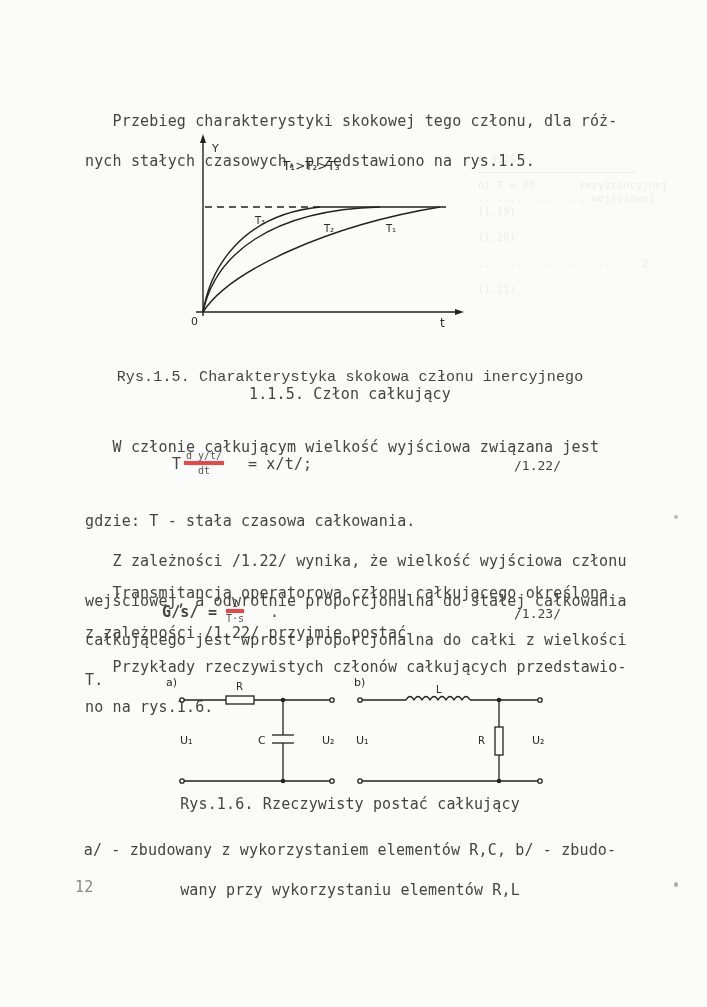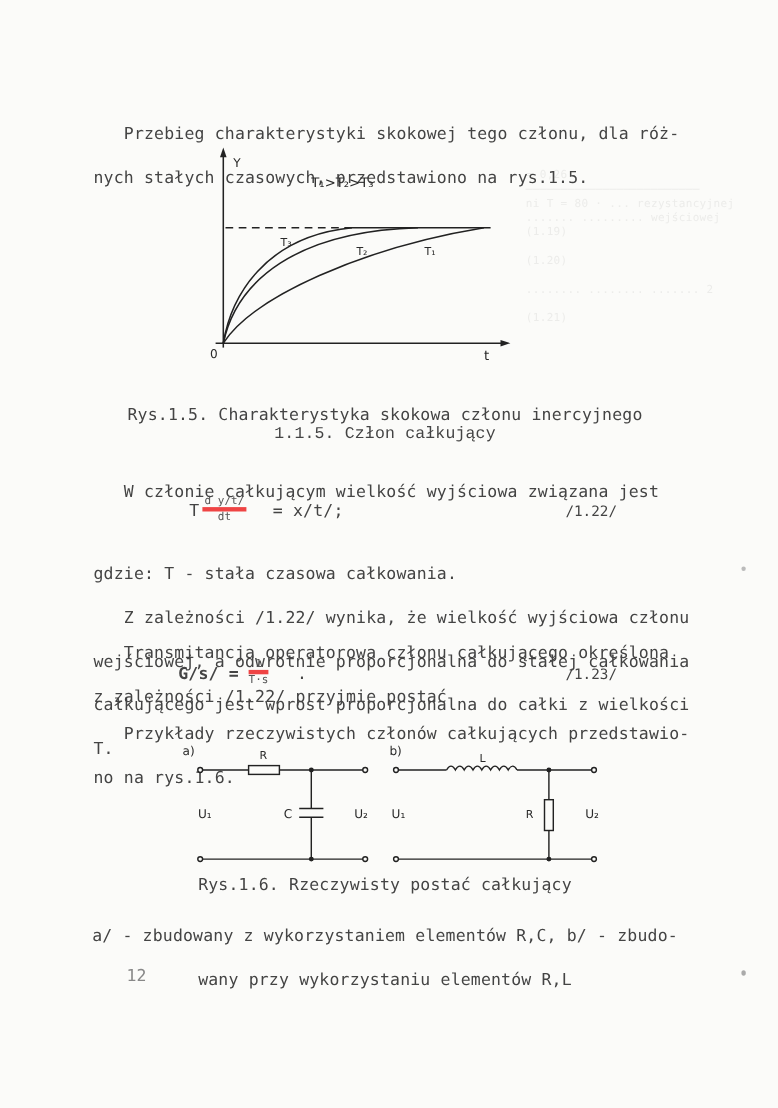--- a/index.html
+++ b/index.html
@@ -64,25 +64,25 @@
 
   <text x="212" y="152" font-size="11">Y</text>
   <text x="283" y="170" font-size="12">T₁&gt;T₂&gt;T₃</text>
   <text x="255" y="224" font-size="10">T₃</text>
   <text x="324" y="232" font-size="10">T₂</text>
   <text x="386" y="232" font-size="10">T₁</text>
   <text x="191" y="325" font-size="11">0</text>
   <text x="440" y="327" font-size="12">t</text>
 </svg>
 
-<div class="txt center" style="left:80px;width:540px;top:345px;">
+<div class="txt center" style="left:80px;width:540px;top:345px;font-family:Liberation Mono, monospace;">
   <div>Rys.1.5. Charakterystyka skokowa członu inercyjnego</div>
 </div>
 
-<div class="txt center" style="left:80px;width:540px;top:388px;font-family:Liberation Mono, monospace;">1.1.5. Człon całkujący</div>
+<div class="txt center" style="left:80px;width:540px;top:388px;">1.1.5. Człon całkujący</div>
 
 <div class="txt" style="left:85px;top:415px;">
   <div>   W członie całkującym wielkość wyjściowa związana jest</div>
 </div>
 
 <div>
   <span class="txt" style="left:172px;top:458px;">T</span>
   <span class="frac" style="left:184px;top:450px;">
     <span class="num">d y/t/</span>
     <span class="den">dt</span>
@@ -168,16 +168,16 @@
   <text x="356" y="744" font-size="11">U₁</text>
   <text x="532" y="744" font-size="11">U₂</text>
 </svg>
 
 <div class="txt center" style="left:80px;width:540px;top:798px;">Rys.1.6. Rzeczywisty postać całkujący</div>
 <div class="txt center" style="left:80px;width:540px;top:818px;">
   <div>a/ - zbudowany z wykorzystaniem elementów R,C, b/ - zbudo-</div>
   <div>wany przy wykorzystaniu elementów R,L</div>
 </div>
 
-<div class="txt" style="left:75px;top:881px;color:#888;margin-left:40px;">12</div>
+<div class="txt" style="left:75px;top:881px;color:#888;">12</div>
 
 <div style="position:absolute;left:674px;top:515px;width:4px;height:4px;border-radius:50%;background:#bbb;"></div>
 <div style="position:absolute;left:674px;top:882px;width:4px;height:5px;border-radius:50%;background:#aaa;"></div>
 
 </body></html>

